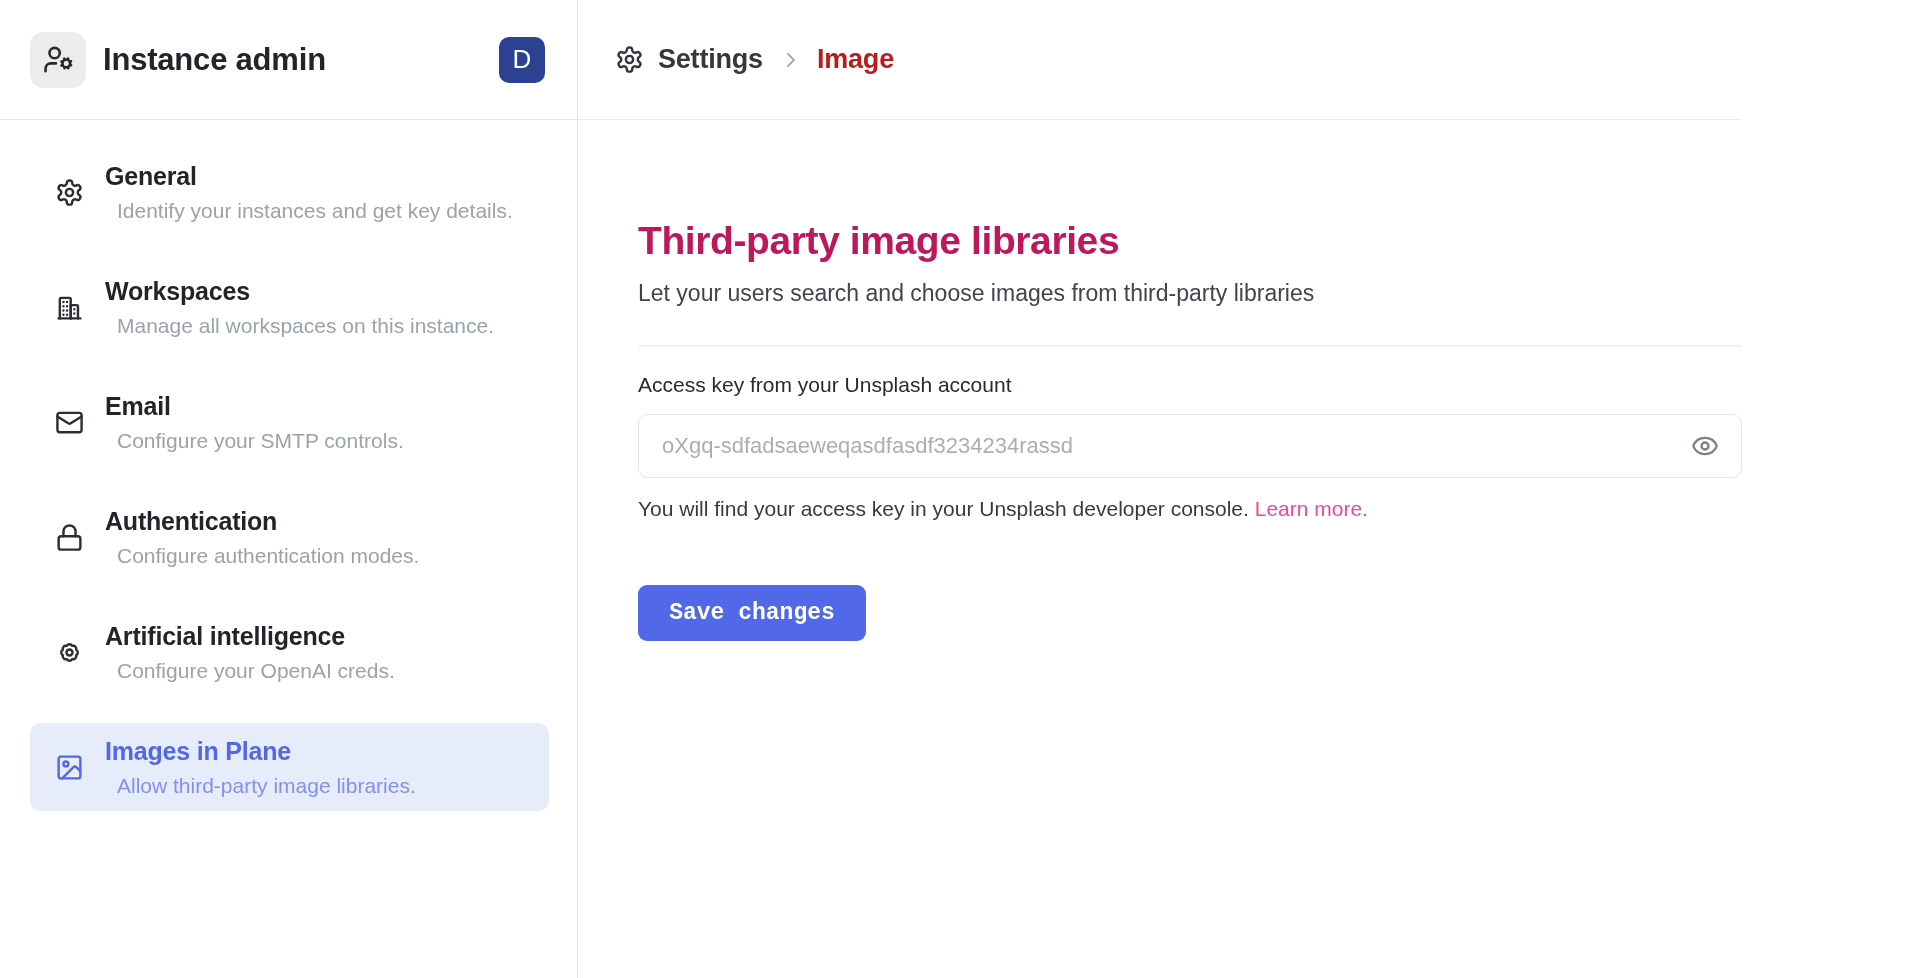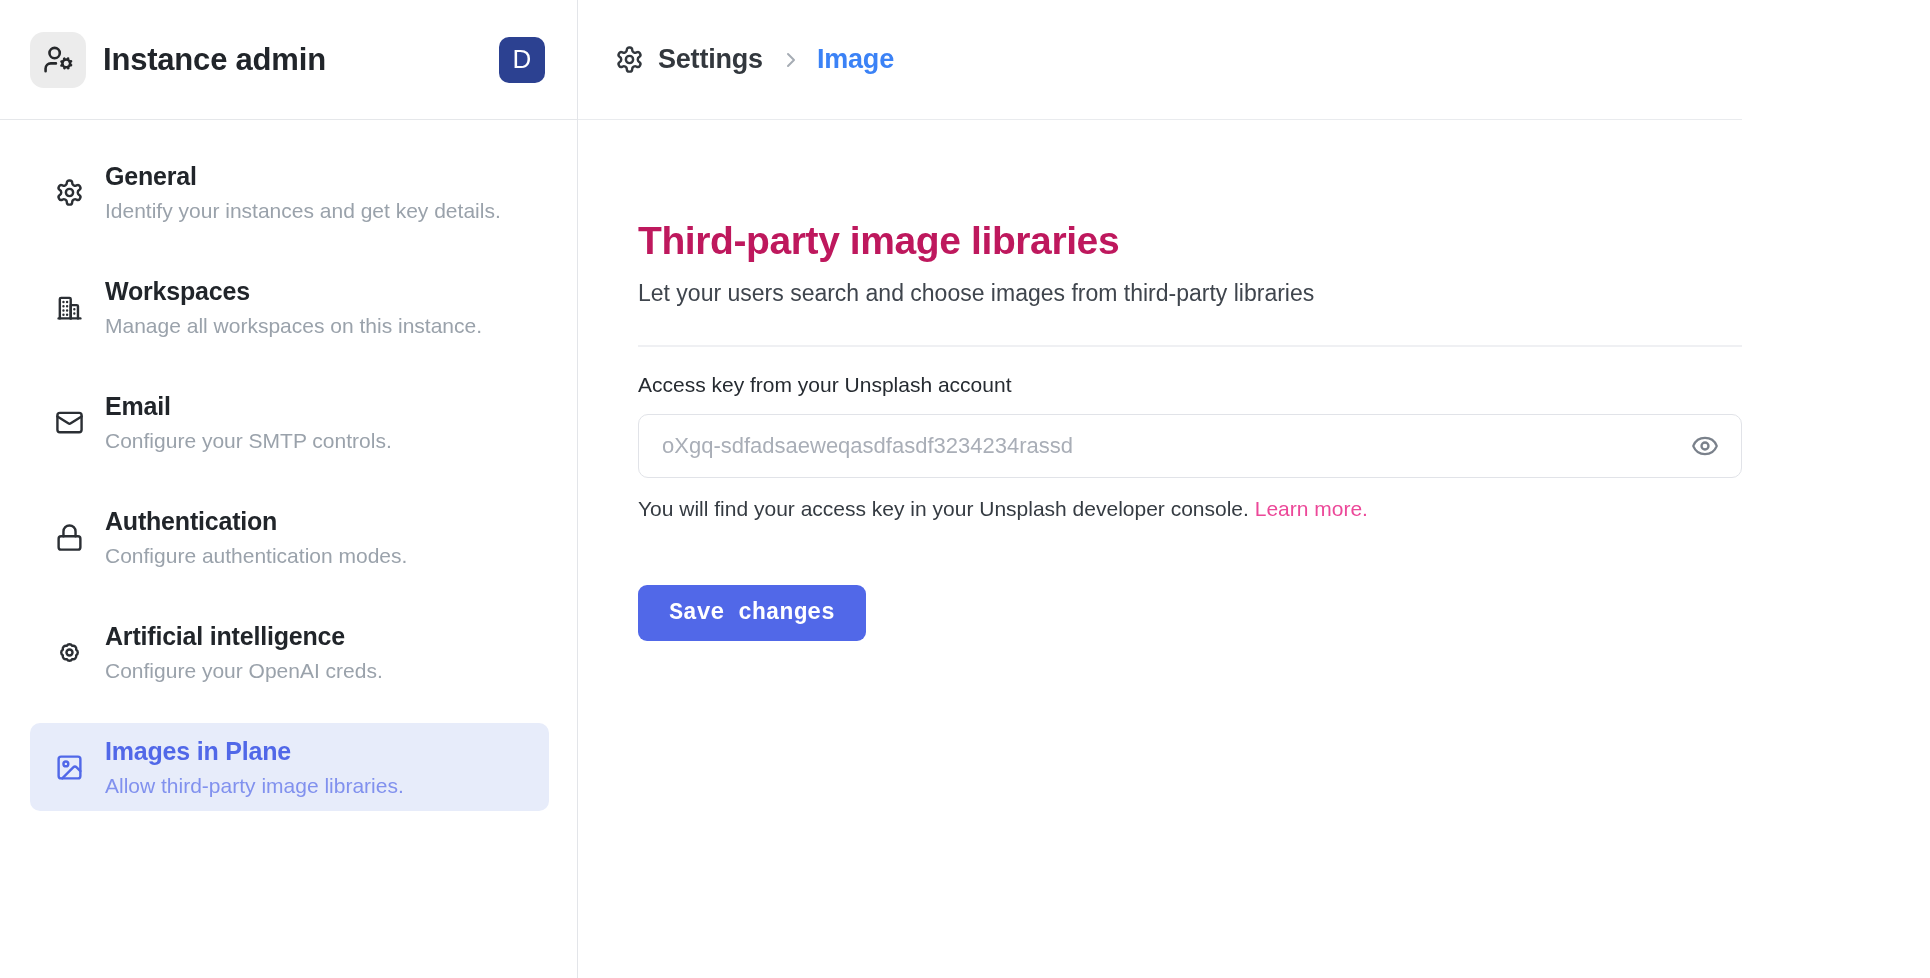--- a/index.html
+++ b/index.html
@@ -52,38 +52,38 @@
   .nav-item {
     display: flex; align-items: center;
     height: 88px; border-radius: 10px;
     padding-left: 25px;
     cursor: pointer;
   }
   .nav-icon { width: 29px; height: 29px; color: #2b2f34; flex: none; }
   .nav-icon svg { width: 29px; height: 29px; display: block; }
   .nav-texts { display: flex; flex-direction: column; margin-left: 21px; }
   .nav-title { font-size: 25px; font-weight: 600; color: #21252a; letter-spacing: -0.2px; }
-  .nav-desc { font-size: 21px; color: #9aa2ab; margin-top: 8px; }
+  .nav-desc { font-size: 21px; color: #9aa2ab; margin-top: 8px; margin-left: 12px; }
   .nav-item.active { background: #e7ecfa; }
   .nav-item.active .nav-icon { color: #5168e8; }
   .nav-item.active .nav-title { color: #5168e8; }
   .nav-item.active .nav-desc { color: #8191ee; }
 
   
   .main { flex: 1; display: flex; flex-direction: column; gap: 37px; }
   .main-header {
     height: 120px; min-height: 120px;
     border-bottom: 1px solid #e9ebee;
     display: flex; align-items: center;
     padding-left: 37px;
   }
   .crumb-gear { width: 29px; height: 29px; color: #32373d; }
   .crumb-gear svg { width: 29px; height: 29px; display: block; }
   .crumb { font-size: 27px; font-weight: 600; color: #33383e; margin-left: 14px; letter-spacing: -0.2px; }
-  .crumb.current { color: #3b82f6; margin-left: 0; }
+  .crumb.current { color: #b91c1c; margin-left: 0; }
   .crumb-sep { width: 24px; height: 24px; color: #a6acb4; margin: 0 14px 0 16px; }
   .crumb-sep svg { width: 24px; height: 24px; display: block; }
 
   .content { padding: 62px 0 0 60px; }
   .page-title {
     font-size: 39px; font-weight: 700; letter-spacing: -0.4px;
     color: #be185d;
   }
   .page-subtitle { font-size: 23px; color: #3f454d; margin-top: 17px; }
   .rule { height: 2px; background: #eff0f3; margin-top: 38px; }

